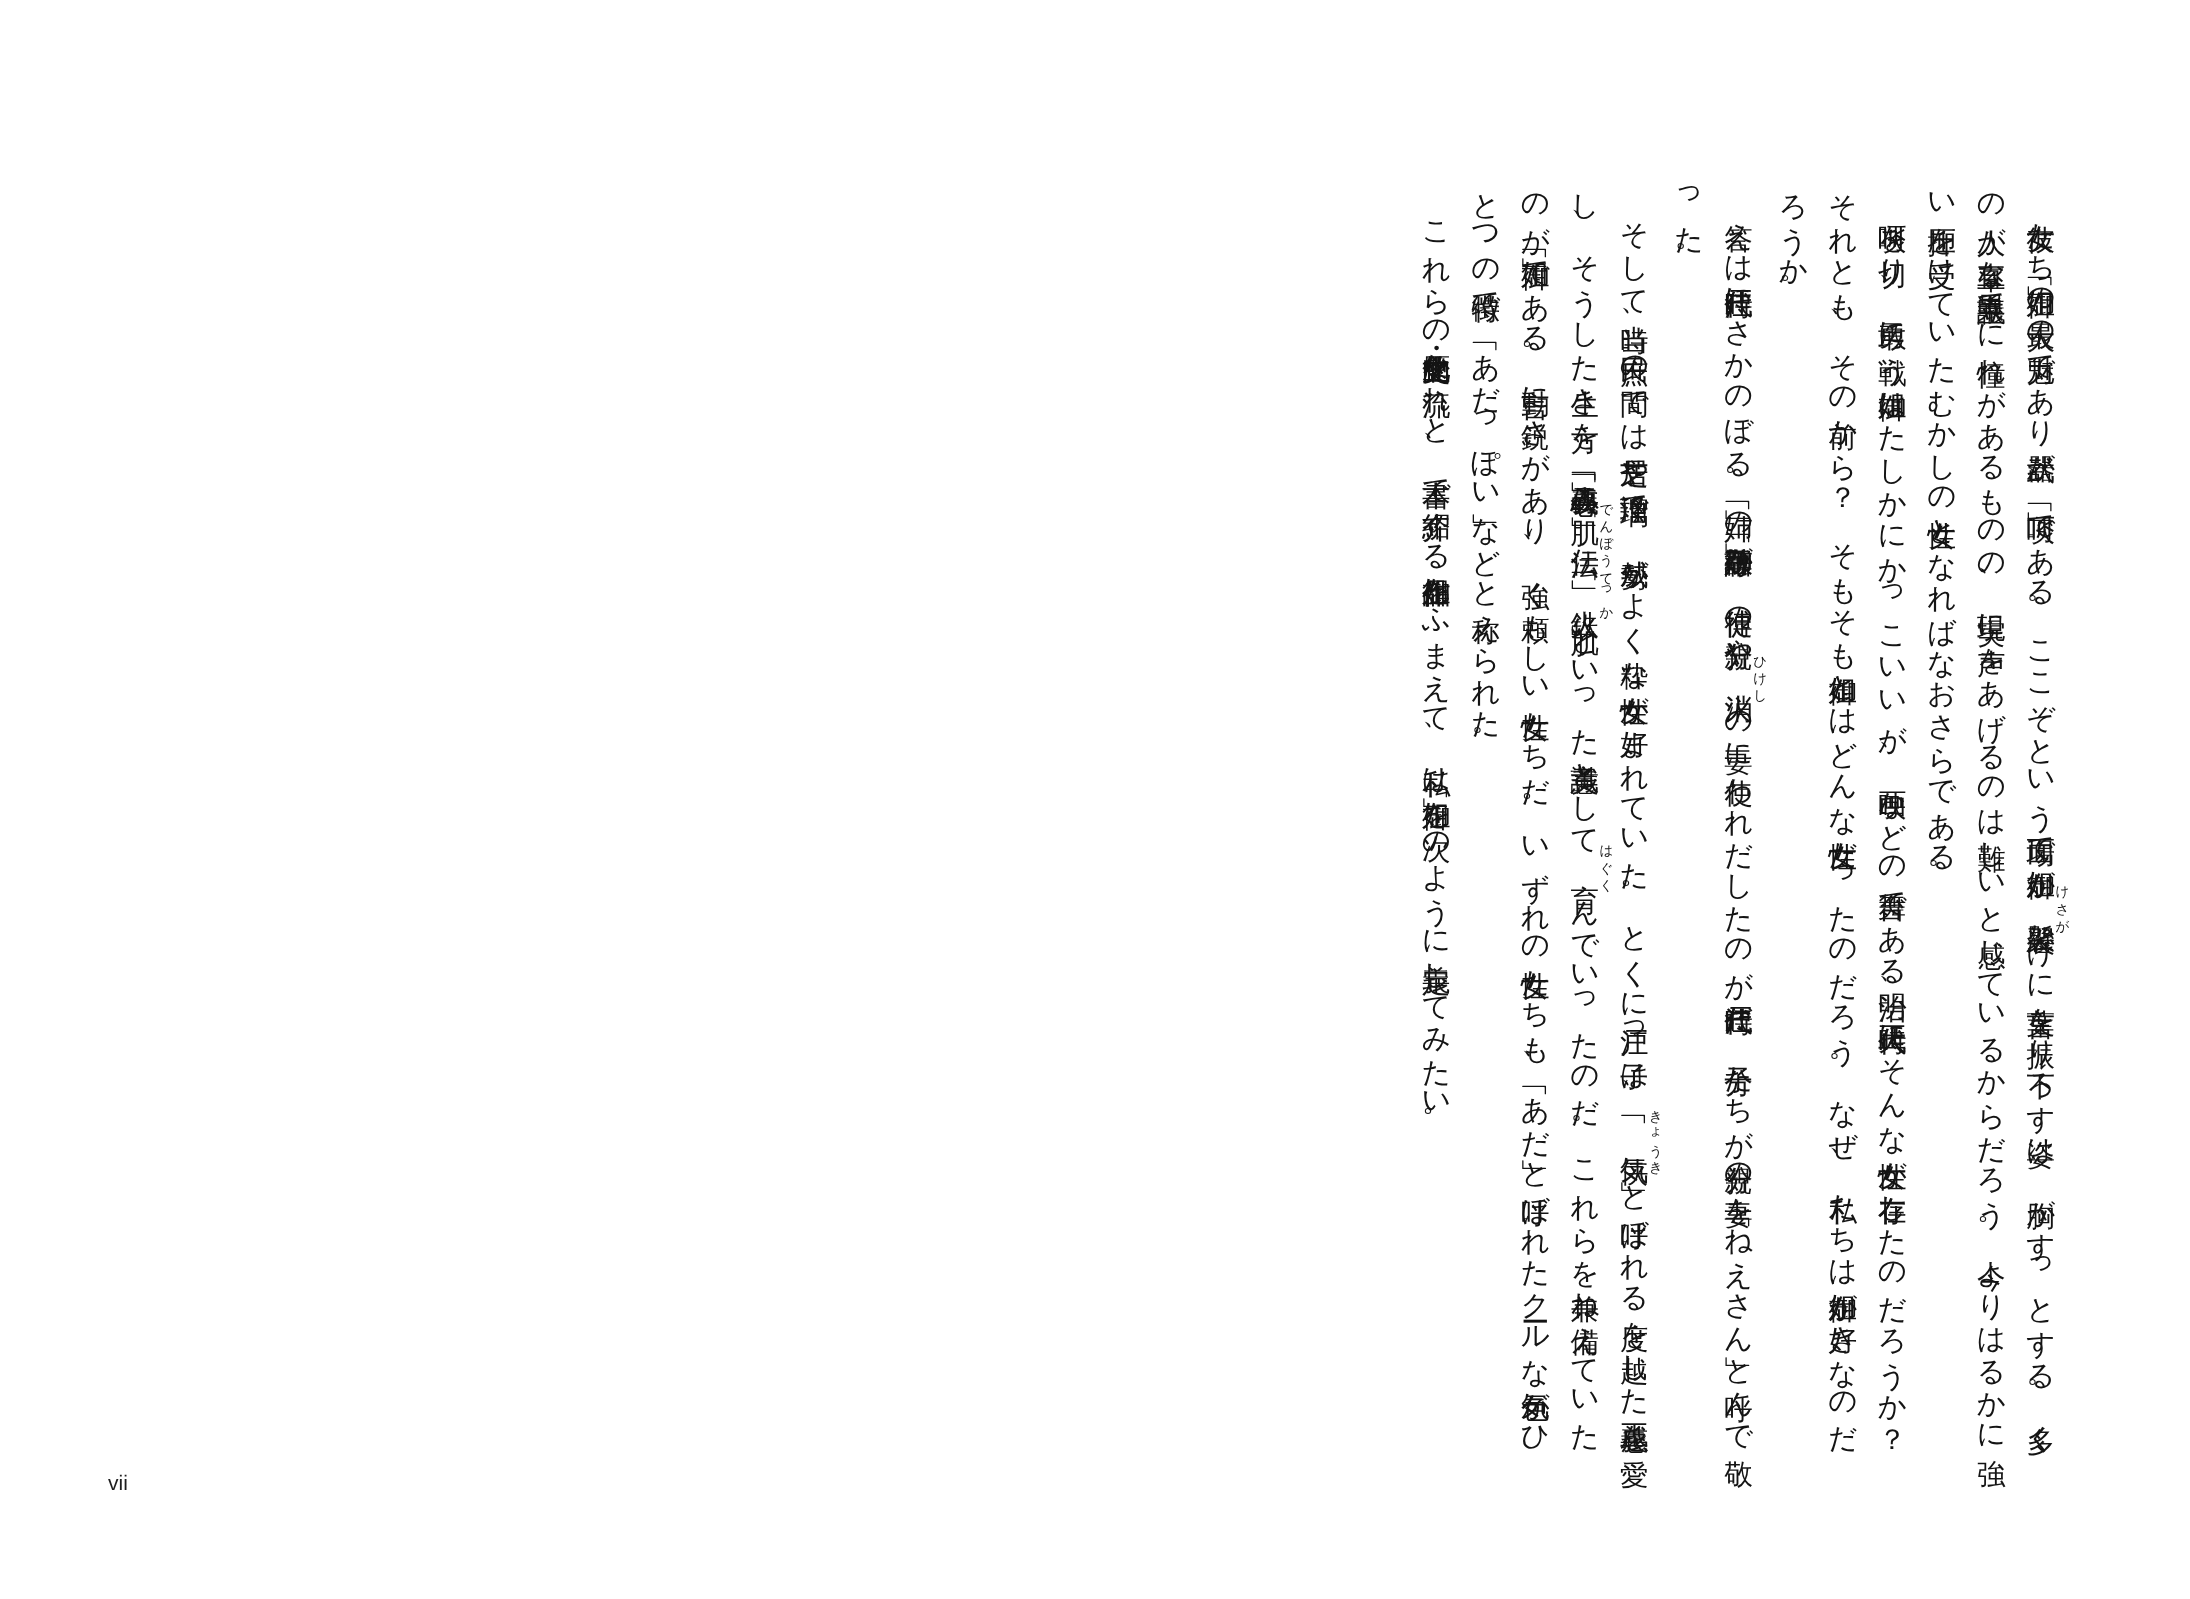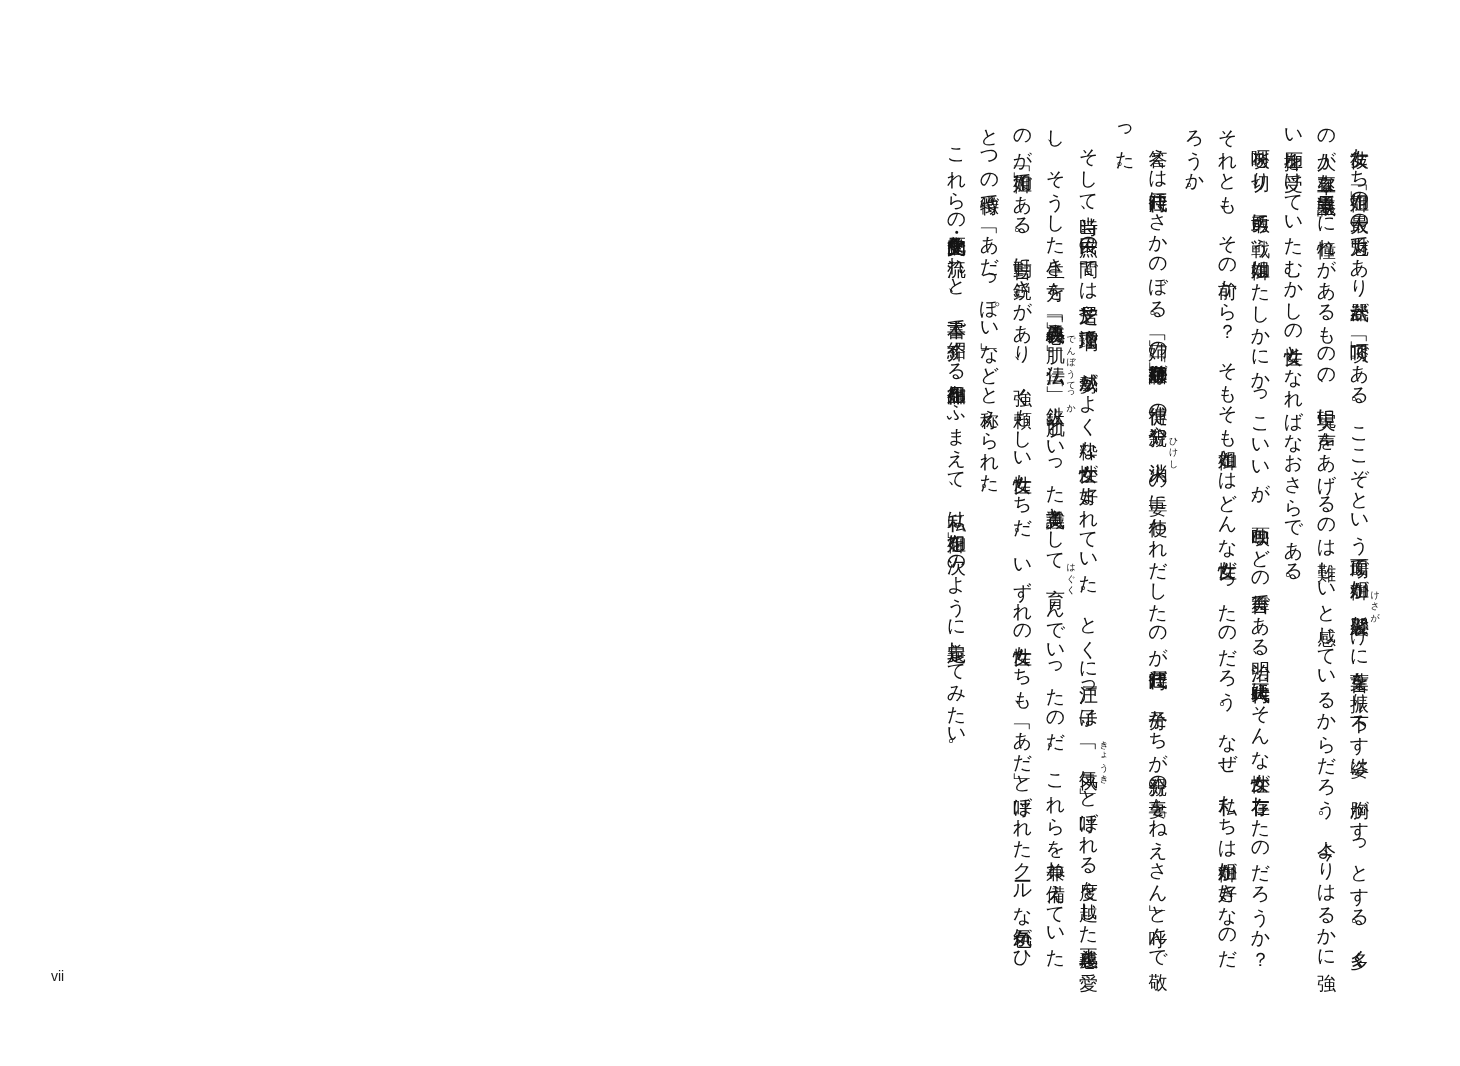--- a/index.html
+++ b/index.html
@@ -42,21 +42,21 @@
     letter-spacing: 1px;
   }
 
   .page-number {
     position: absolute;
     top: 968px;
     font-size: 14px;
     color: #1e1e1e;
     font-family: "Liberation Sans", sans-serif;
   }
-  #pn-left  { left: 51px; }
+  #pn-left  { left: 72px; margin-top: 12px; }
 </style>
 </head>
 <body>
 
 <div class="spread">
 
   <section class="page page--left">
 
     <div class="page-number" id="pn-left">vii</div>
   </section>

